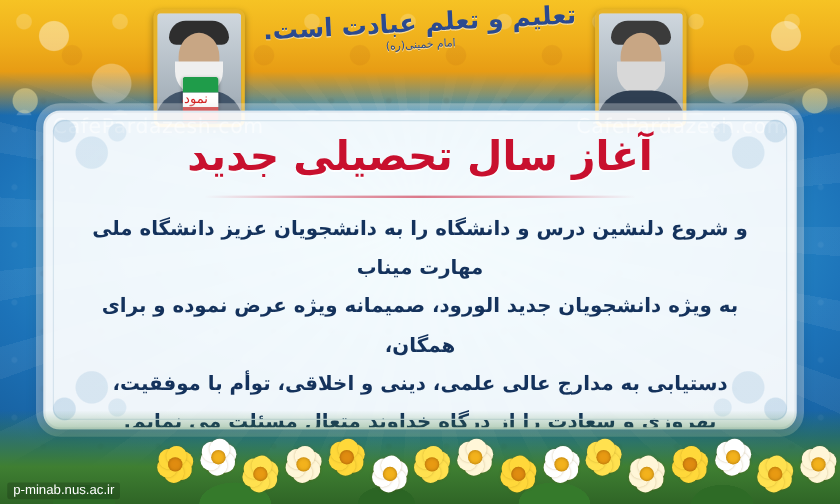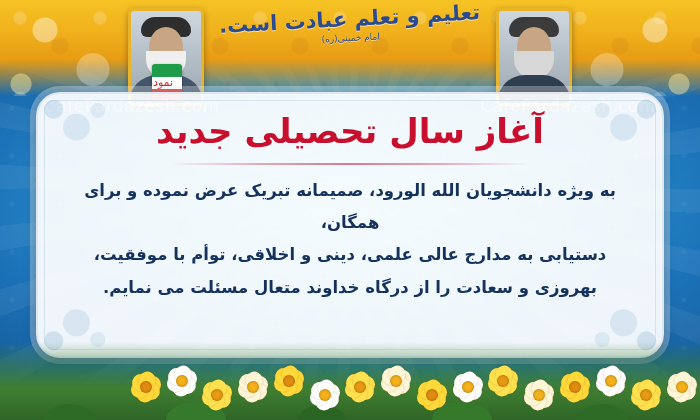--- a/index.html
+++ b/index.html
@@ -226,21 +226,21 @@
 
   
   .panel {
     position: absolute;
     left: 36px;
     right: 36px;
     top: 92px;
     bottom: 62px;
     background: rgba(255,255,255,0.93);
     border: 2px solid #dfe8ef;
-    border-radius: 24px;
+    border-radius: 14px;
     box-shadow: 0 3px 14px rgba(0,0,0,.22), 0 0 0 6px rgba(255,255,255,.30);
     overflow: hidden;
   }
   .panel::before {
     content: "";
     position: absolute;
     inset: 6px;
     border-radius: 10px;
     border: 1px solid rgba(210,225,235,.9);
     pointer-events: none;
@@ -357,21 +357,22 @@
   <div class="panel">
     <div class="panel-corner pc-tl"></div>
     <div class="panel-corner pc-tr"></div>
     <div class="panel-corner pc-bl"></div>
     <div class="panel-corner pc-br"></div>
 
     <div class="headline">آغاز سال تحصیلی جدید</div>
     <div class="divider"></div>
 
     <div class="body-text">
-      <p>به ویژه دانشجویان الله الورود، صمیمانه تبریک عرض نموده و برای همگان،</p>
+      <p>و شروع دلنشین درس و دانشگاه را به دانشجویان عزیز دانشگاه ملی مهارت میناب</p>
+      <p>به ویژه دانشجویان جدید الورود، صمیمانه ویژه عرض نموده و برای همگان،</p>
       <p>دستیابی به مدارج عالی علمی، دینی و اخلاقی، توأم با موفقیت،</p>
       <p>بهروزی و سعادت را از درگاه خداوند متعال مسئلت می نمایم.</p>
     </div>
   </div>
 
   <div class="bottom-band"></div>
   <div class="leafy"></div>
   <div class="flowers" id="flower-row">
       <div class="flower" style="margin-bottom: 10px; width: 43.75px;">
         <i style="background: rgb(255, 246, 216); transform: rotate(0deg) translate(-2px, -11px); box-shadow: rgba(130, 90, 10, 0.35) 0px 0px 2px;"></i>
@@ -512,13 +513,14 @@
         <i style="background: rgb(255, 216, 58); transform: rotate(0deg) translate(-2px, -11px); box-shadow: rgba(130, 90, 10, 0.35) 0px 0px 2px;"></i>
         <i style="background: rgb(255, 216, 58); transform: rotate(60deg) translate(-2px, -11px); box-shadow: rgba(130, 90, 10, 0.35) 0px 0px 2px;"></i>
         <i style="background: rgb(255, 216, 58); transform: rotate(120deg) translate(-2px, -11px); box-shadow: rgba(130, 90, 10, 0.35) 0px 0px 2px;"></i>
         <i style="background: rgb(255, 216, 58); transform: rotate(180deg) translate(-2px, -11px); box-shadow: rgba(130, 90, 10, 0.35) 0px 0px 2px;"></i>
         <i style="background: rgb(255, 216, 58); transform: rotate(240deg) translate(-2px, -11px); box-shadow: rgba(130, 90, 10, 0.35) 0px 0px 2px;"></i>
         <i style="background: rgb(255, 216, 58); transform: rotate(300deg) translate(-2px, -11px); box-shadow: rgba(130, 90, 10, 0.35) 0px 0px 2px;"></i>
         <div class="core" style="background: rgb(224, 140, 16);"></div>
       </div>
     </div>
 
+  <div class="site-url">p-minab.nus.ac.ir</div>
 </div>
 
 </body></html>

